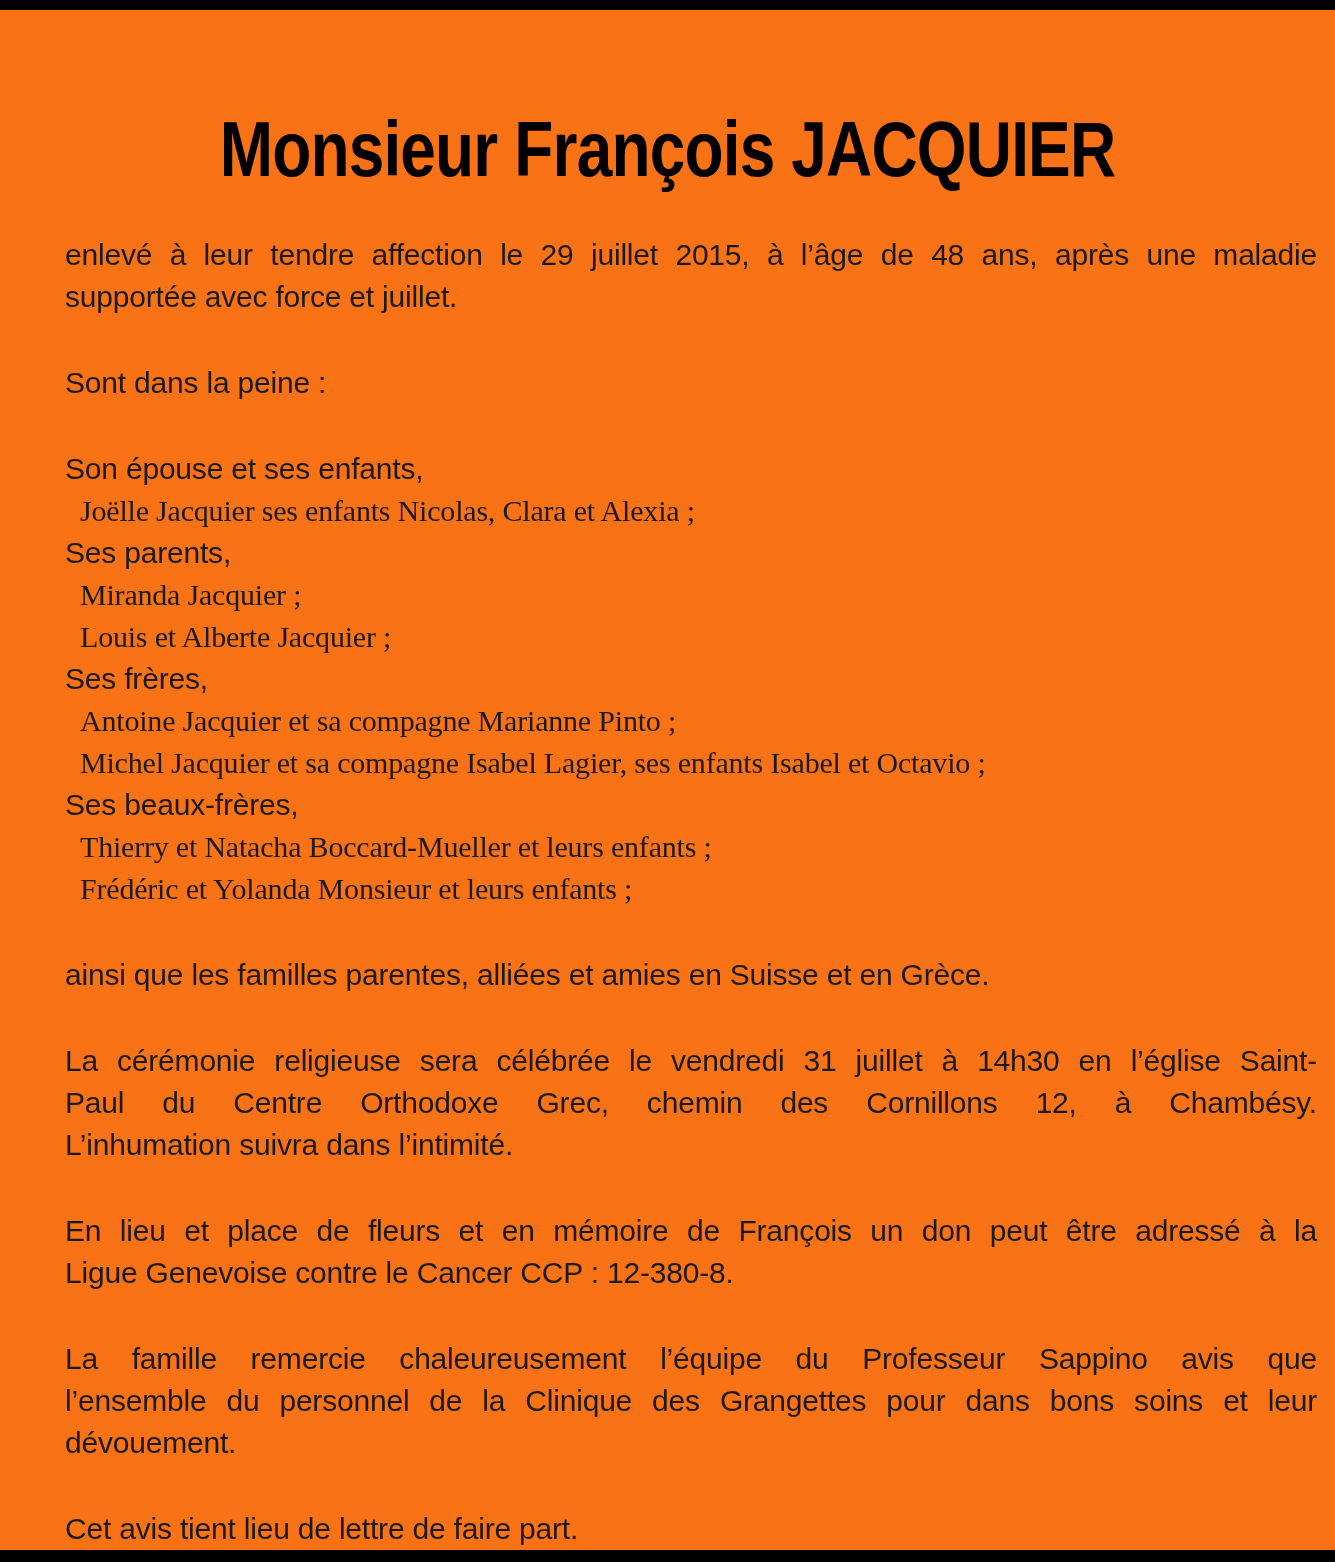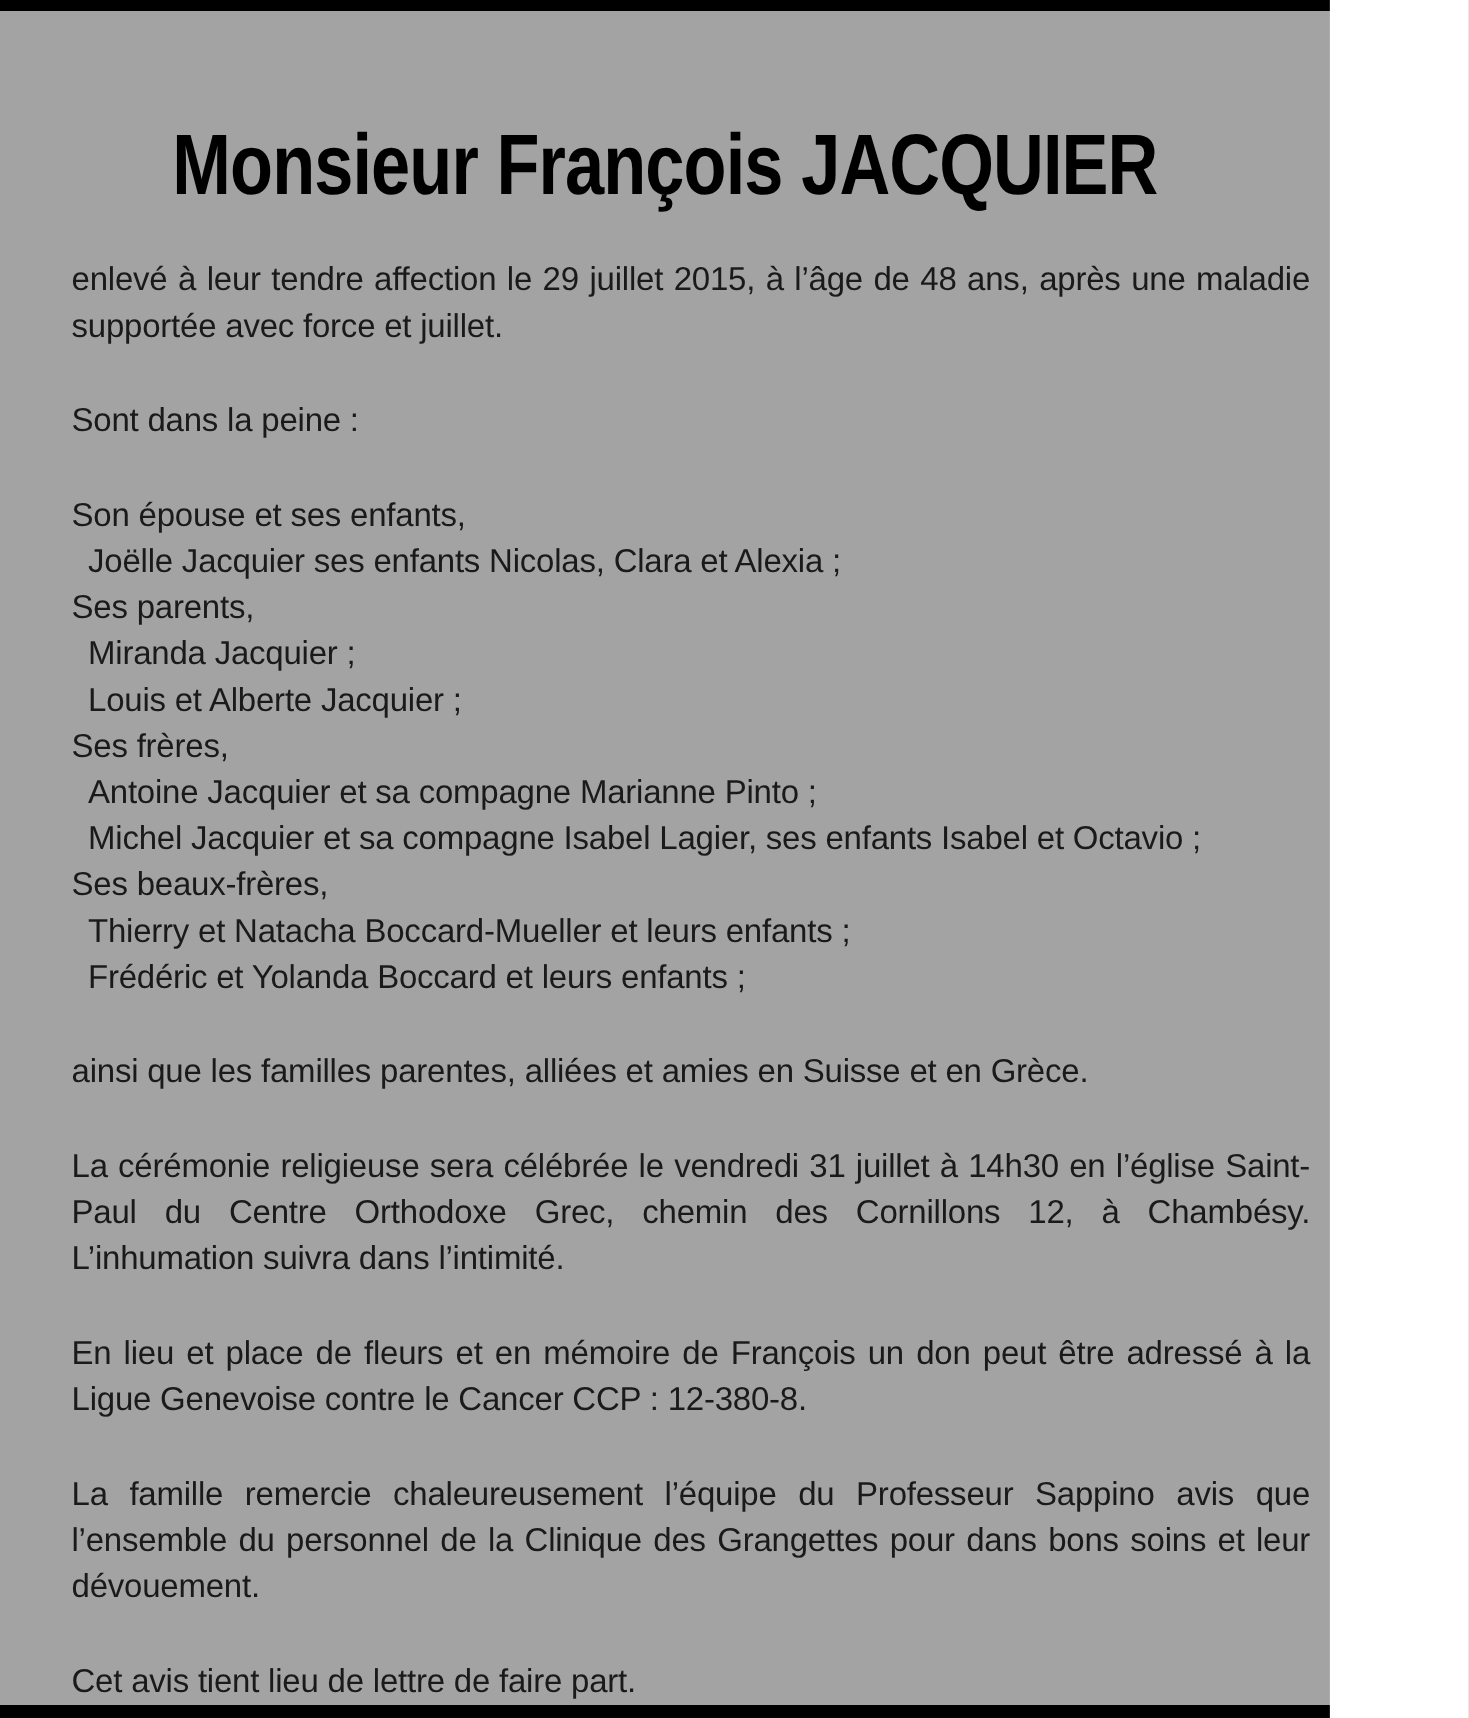--- a/index.html
+++ b/index.html
@@ -2,23 +2,23 @@
 <html><head>
 <meta charset="utf-8">
 <style>
   html, body {
     margin: 0;
     padding: 0;
     background: #ffffff;
   }
   .page {
     position: relative;
-    width: 1209px;
+    width: 1335px;
     height: 1562px;
-    background: #a3a3a3;
+    background: #f97316;
     overflow: hidden;
     font-family: "Liberation Sans", sans-serif;
     color: #1a1a1a;
   }
   .rule {
     position: absolute;
     left: 0;
     width: 100%;
     background: #000000;
   }
@@ -52,21 +52,21 @@
   }
   .para { margin: 0 0 44px 0; }
   .para:last-child { margin-bottom: 0; }
   .line { height: 42px; white-space: nowrap; overflow: visible; }
   .line.justify {
     white-space: normal;
     text-align: justify;
     text-align-last: justify;
   }
   .line.italic { }
-  .line.indent { padding-left: 15px; }
+  .line.indent { padding-left: 15px; font-family: Liberation Serif, serif; }
 </style>
 </head>
 <body>
 
 <div class="page">
   <div class="rule top"></div>
   <h1 class="title">Monsieur François JACQUIER</h1>
   <div class="content" id="content">
       <div class="para">
         <div class="line justify">enlevé à leur tendre affection le 29 juillet 2015, à l’âge de 48 ans, après une maladie</div>
@@ -79,21 +79,21 @@
         <div class="line italic">Son épouse et ses enfants,</div>
         <div class="line indent">Joëlle Jacquier ses enfants Nicolas, Clara et Alexia ;</div>
         <div class="line italic">Ses parents,</div>
         <div class="line indent">Miranda Jacquier ;</div>
         <div class="line indent">Louis et Alberte Jacquier ;</div>
         <div class="line italic">Ses frères,</div>
         <div class="line indent">Antoine Jacquier et sa compagne Marianne Pinto ;</div>
         <div class="line indent">Michel Jacquier et sa compagne Isabel Lagier, ses enfants Isabel et Octavio ;</div>
         <div class="line italic">Ses beaux-frères,</div>
         <div class="line indent">Thierry et Natacha Boccard-Mueller et leurs enfants ;</div>
-        <div class="line indent">Frédéric et Yolanda Boccard et leurs enfants ;</div>
+        <div class="line indent">Frédéric et Yolanda Monsieur et leurs enfants ;</div>
       </div>
       <div class="para">
         <div class="line">ainsi que les familles parentes, alliées et amies en Suisse et en Grèce.</div>
       </div>
       <div class="para">
         <div class="line justify">La cérémonie religieuse sera célébrée le vendredi 31 juillet à 14h30 en l’église Saint-</div>
         <div class="line justify">Paul du Centre Orthodoxe Grec, chemin des Cornillons 12, à Chambésy.</div>
         <div class="line">L’inhumation suivra dans l’intimité.</div>
       </div>
       <div class="para">

